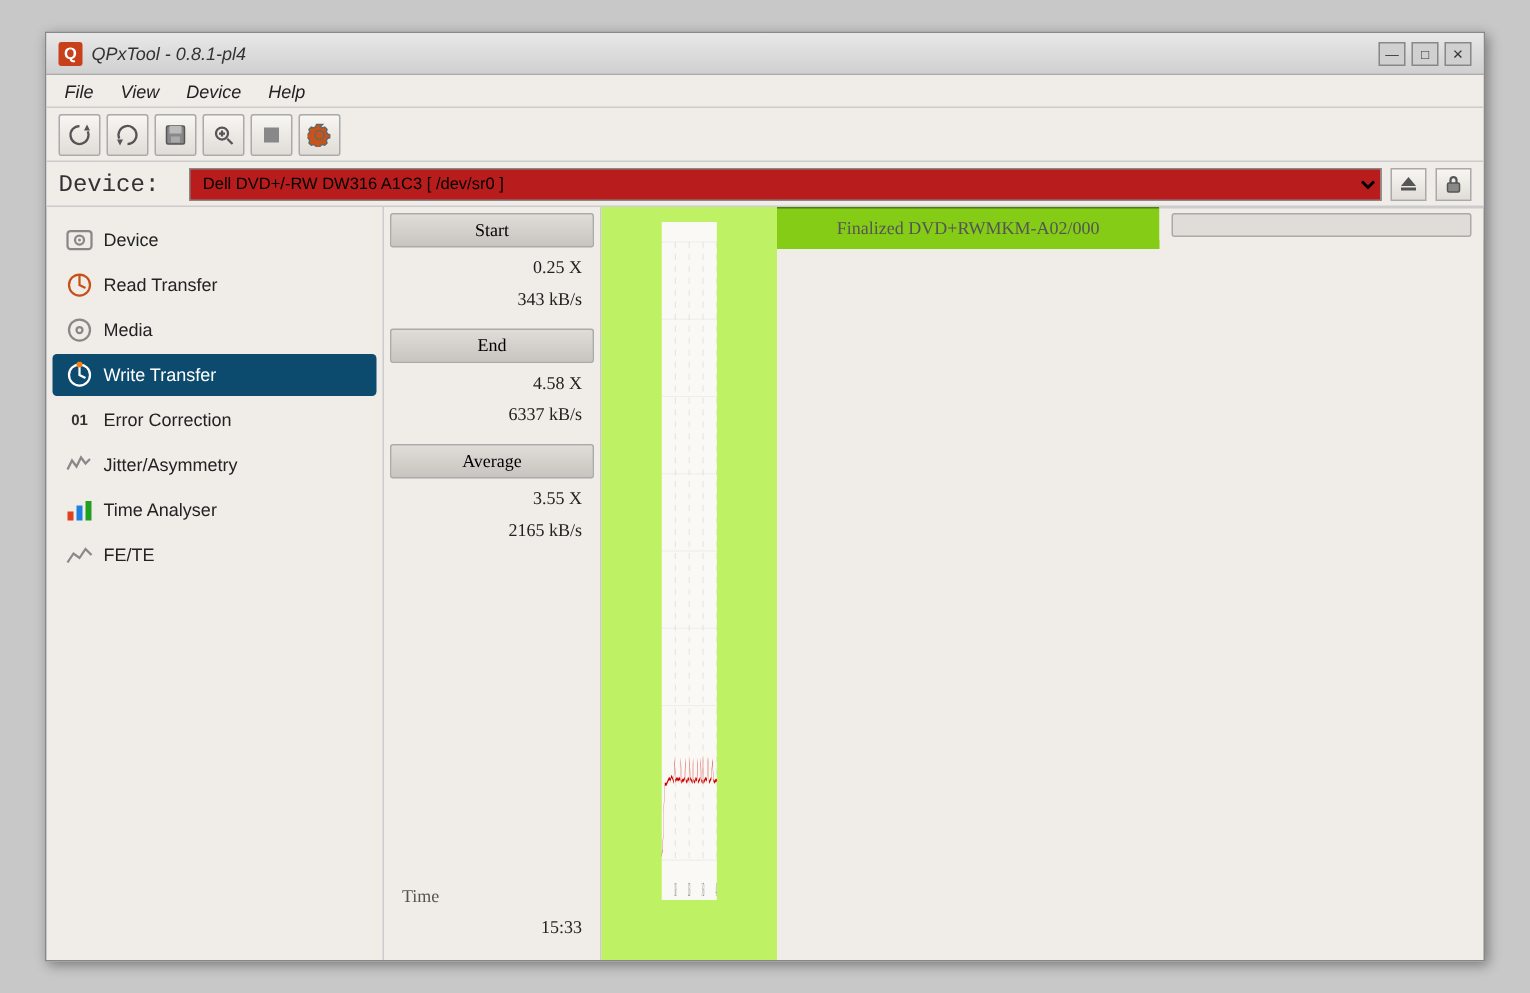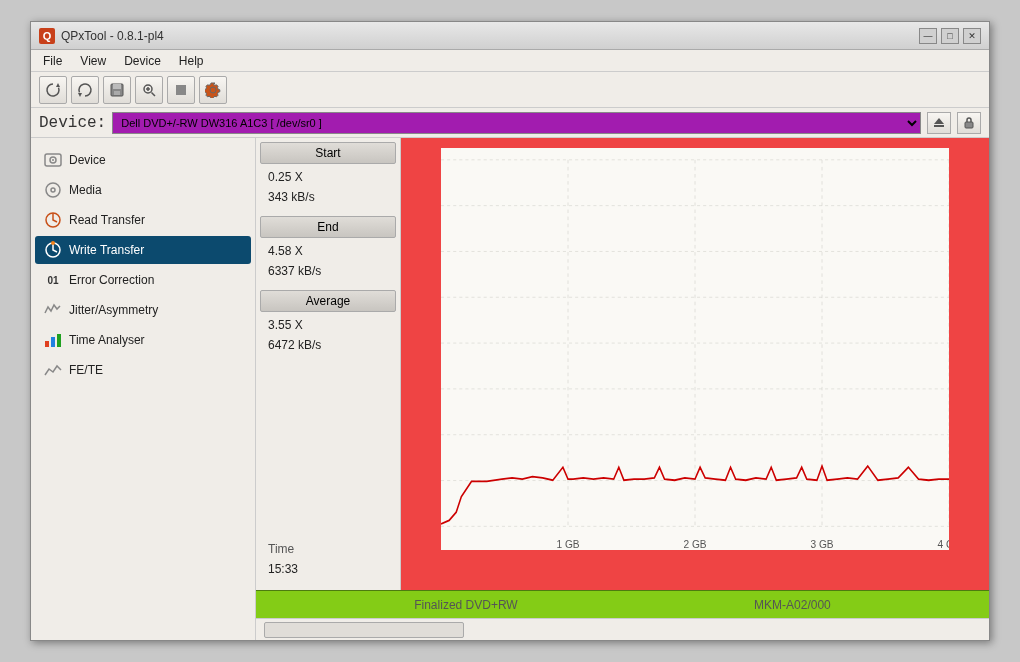--- a/index.html
+++ b/index.html
@@ -46,20 +46,21 @@
       display: flex;
       align-items: center;
       justify-content: center;
       color: white;
       font-weight: bold;
       font-size: 11px;
     }
     .title-text {
       font-size: 12px;
       color: #333;
+      font-style: italic;
     }
     .window-controls {
       display: flex;
       gap: 4px;
     }
     .win-btn {
       width: 18px;
       height: 16px;
       background: #d0d0d0;
       border: 1px solid #888;
@@ -79,20 +80,21 @@
       border-bottom: 1px solid #ccc;
       flex-shrink: 0;
       gap: 2px;
     }
     .menu-item {
       padding: 2px 8px;
       cursor: pointer;
       font-size: 12px;
       color: #222;
       border-radius: 2px;
+      font-style: italic;
     }
     .toolbar {
       background: #f0ede8;
       height: 36px;
       display: flex;
       align-items: center;
       padding: 0 8px;
       border-bottom: 1px solid #ccc;
       flex-shrink: 0;
       gap: 4px;
@@ -120,25 +122,26 @@
       gap: 6px;
     }
     .device-label {
       font-size: 16px;
       color: #333;
       font-family: Liberation Mono, monospace;
     }
     .device-select {
       flex: 1;
       height: 22px;
-      background: #a21caf;
+      background: #b91c1c;
       border: 1px solid #888;
       font-size: 11px;
       padding: 0 4px;
       cursor: pointer;
+      margin-left: 14px;
     }
     .device-icon-btn {
       width: 24px;
       height: 22px;
       background: linear-gradient(to bottom, #f8f6f2, #e0ddd8);
       border: 1px solid #aaa;
       cursor: pointer;
       display: flex;
       align-items: center;
       justify-content: center;
@@ -177,22 +180,23 @@
       width: 20px;
       height: 20px;
       display: flex;
       align-items: center;
       justify-content: center;
       flex-shrink: 0;
     }
     .right-panel {
       flex: 1;
       display: flex;
-      flex-direction: column;
+      flex-direction: row;
       overflow: hidden;
+      font-family: Liberation Serif, serif;
     }
     .stats-and-chart {
       display: flex;
       flex: 1;
       overflow: hidden;
     }
     .stats-panel {
       width: 145px;
       flex-shrink: 0;
       padding: 4px;
@@ -204,37 +208,37 @@
     .stats-header {
       background: linear-gradient(to bottom, #e0ddd8, #c8c5c0);
       text-align: center;
       padding: 3px 0;
       font-size: 12px;
       border: 1px solid #aaa;
       border-radius: 2px;
       margin-bottom: 2px;
     }
     .stats-value {
-      text-align: left;
+      text-align: right;
       padding: 2px 8px;
       font-size: 12px;
       color: #222;
     }
     .stats-spacer { height: 6px; }
     .stats-time-label {
       text-align: left;
       padding: 2px 8px;
       font-size: 12px;
       color: #555;
     }
     .chart-area {
       flex: 1;
       position: relative;
       padding: 10px 40px 40px 40px;
-      background: #ef4444;
+      background: #bef264;
     }
     .chart-svg {
       width: 100%;
       height: 100%;
     }
     .chart-footer {
       height: 28px;
       display: flex;
       align-items: center;
       justify-content: space-around;
@@ -370,35 +374,35 @@
               <circle cx="9" cy="9" r="3" fill="none" stroke="#888" stroke-width="1.5"></circle>
               <circle cx="9" cy="9" r="1" fill="#888"></circle>
             </svg>
         </span>
         <span>Device</span>
       </div>
 
       <div class="sidebar-item">
         <span class="icon">
           <svg width="18" height="18" viewBox="0 0 18 18">
+              <circle cx="9" cy="9" r="7" fill="none" stroke="#c85018" stroke-width="1.5"></circle>
+              <path d="M9 2v7l4 2" stroke="#c85018" stroke-width="1.5" fill="none"></path>
+            </svg>
+        </span>
+        <span>Read Transfer</span>
+      </div>
+
+      <div class="sidebar-item">
+        <span class="icon">
+          <svg width="18" height="18" viewBox="0 0 18 18">
               <circle cx="9" cy="9" r="7" fill="none" stroke="#888" stroke-width="1.5"></circle>
               <circle cx="9" cy="9" r="2" fill="none" stroke="#888" stroke-width="1.5"></circle>
             </svg>
         </span>
         <span>Media</span>
-      </div>
-
-      <div class="sidebar-item">
-        <span class="icon">
-          <svg width="18" height="18" viewBox="0 0 18 18">
-              <circle cx="9" cy="9" r="7" fill="none" stroke="#c85018" stroke-width="1.5"></circle>
-              <path d="M9 2v7l4 2" stroke="#c85018" stroke-width="1.5" fill="none"></path>
-            </svg>
-        </span>
-        <span>Read Transfer</span>
       </div>
 
       <div class="sidebar-item active">
         <span class="icon">
           <svg width="18" height="18" viewBox="0 0 18 18">
               <circle cx="9" cy="9" r="7" fill="none" stroke="white" stroke-width="1.5"></circle>
               <path d="M9 2v7l4 2" stroke="white" stroke-width="1.5" fill="none"></path>
               <circle cx="9" cy="2" r="2" fill="#f08018"></circle>
             </svg>
         </span>
@@ -449,21 +453,21 @@
           <div class="stats-header">Start</div>
           <div class="stats-value">0.25 X</div>
           <div class="stats-value">343 kB/s</div>
           <div class="stats-spacer"></div>
           <div class="stats-header">End</div>
           <div class="stats-value">4.58 X</div>
           <div class="stats-value">6337 kB/s</div>
           <div class="stats-spacer"></div>
           <div class="stats-header">Average</div>
           <div class="stats-value">3.55 X</div>
-          <div class="stats-value">6472 kB/s</div>
+          <div class="stats-value">2165 kB/s</div>
           <div style="flex:1"></div>
           <div class="stats-time-label">Time</div>
           <div class="stats-value">15:33</div>
           <div class="stats-spacer"></div>
         </div>
 
         <div class="chart-area">
           <svg class="chart-svg" viewBox="0 0 500 340" preserveAspectRatio="none">
 
             <rect x="0" y="0" width="500" height="340" fill="#faf9f5"></rect>

